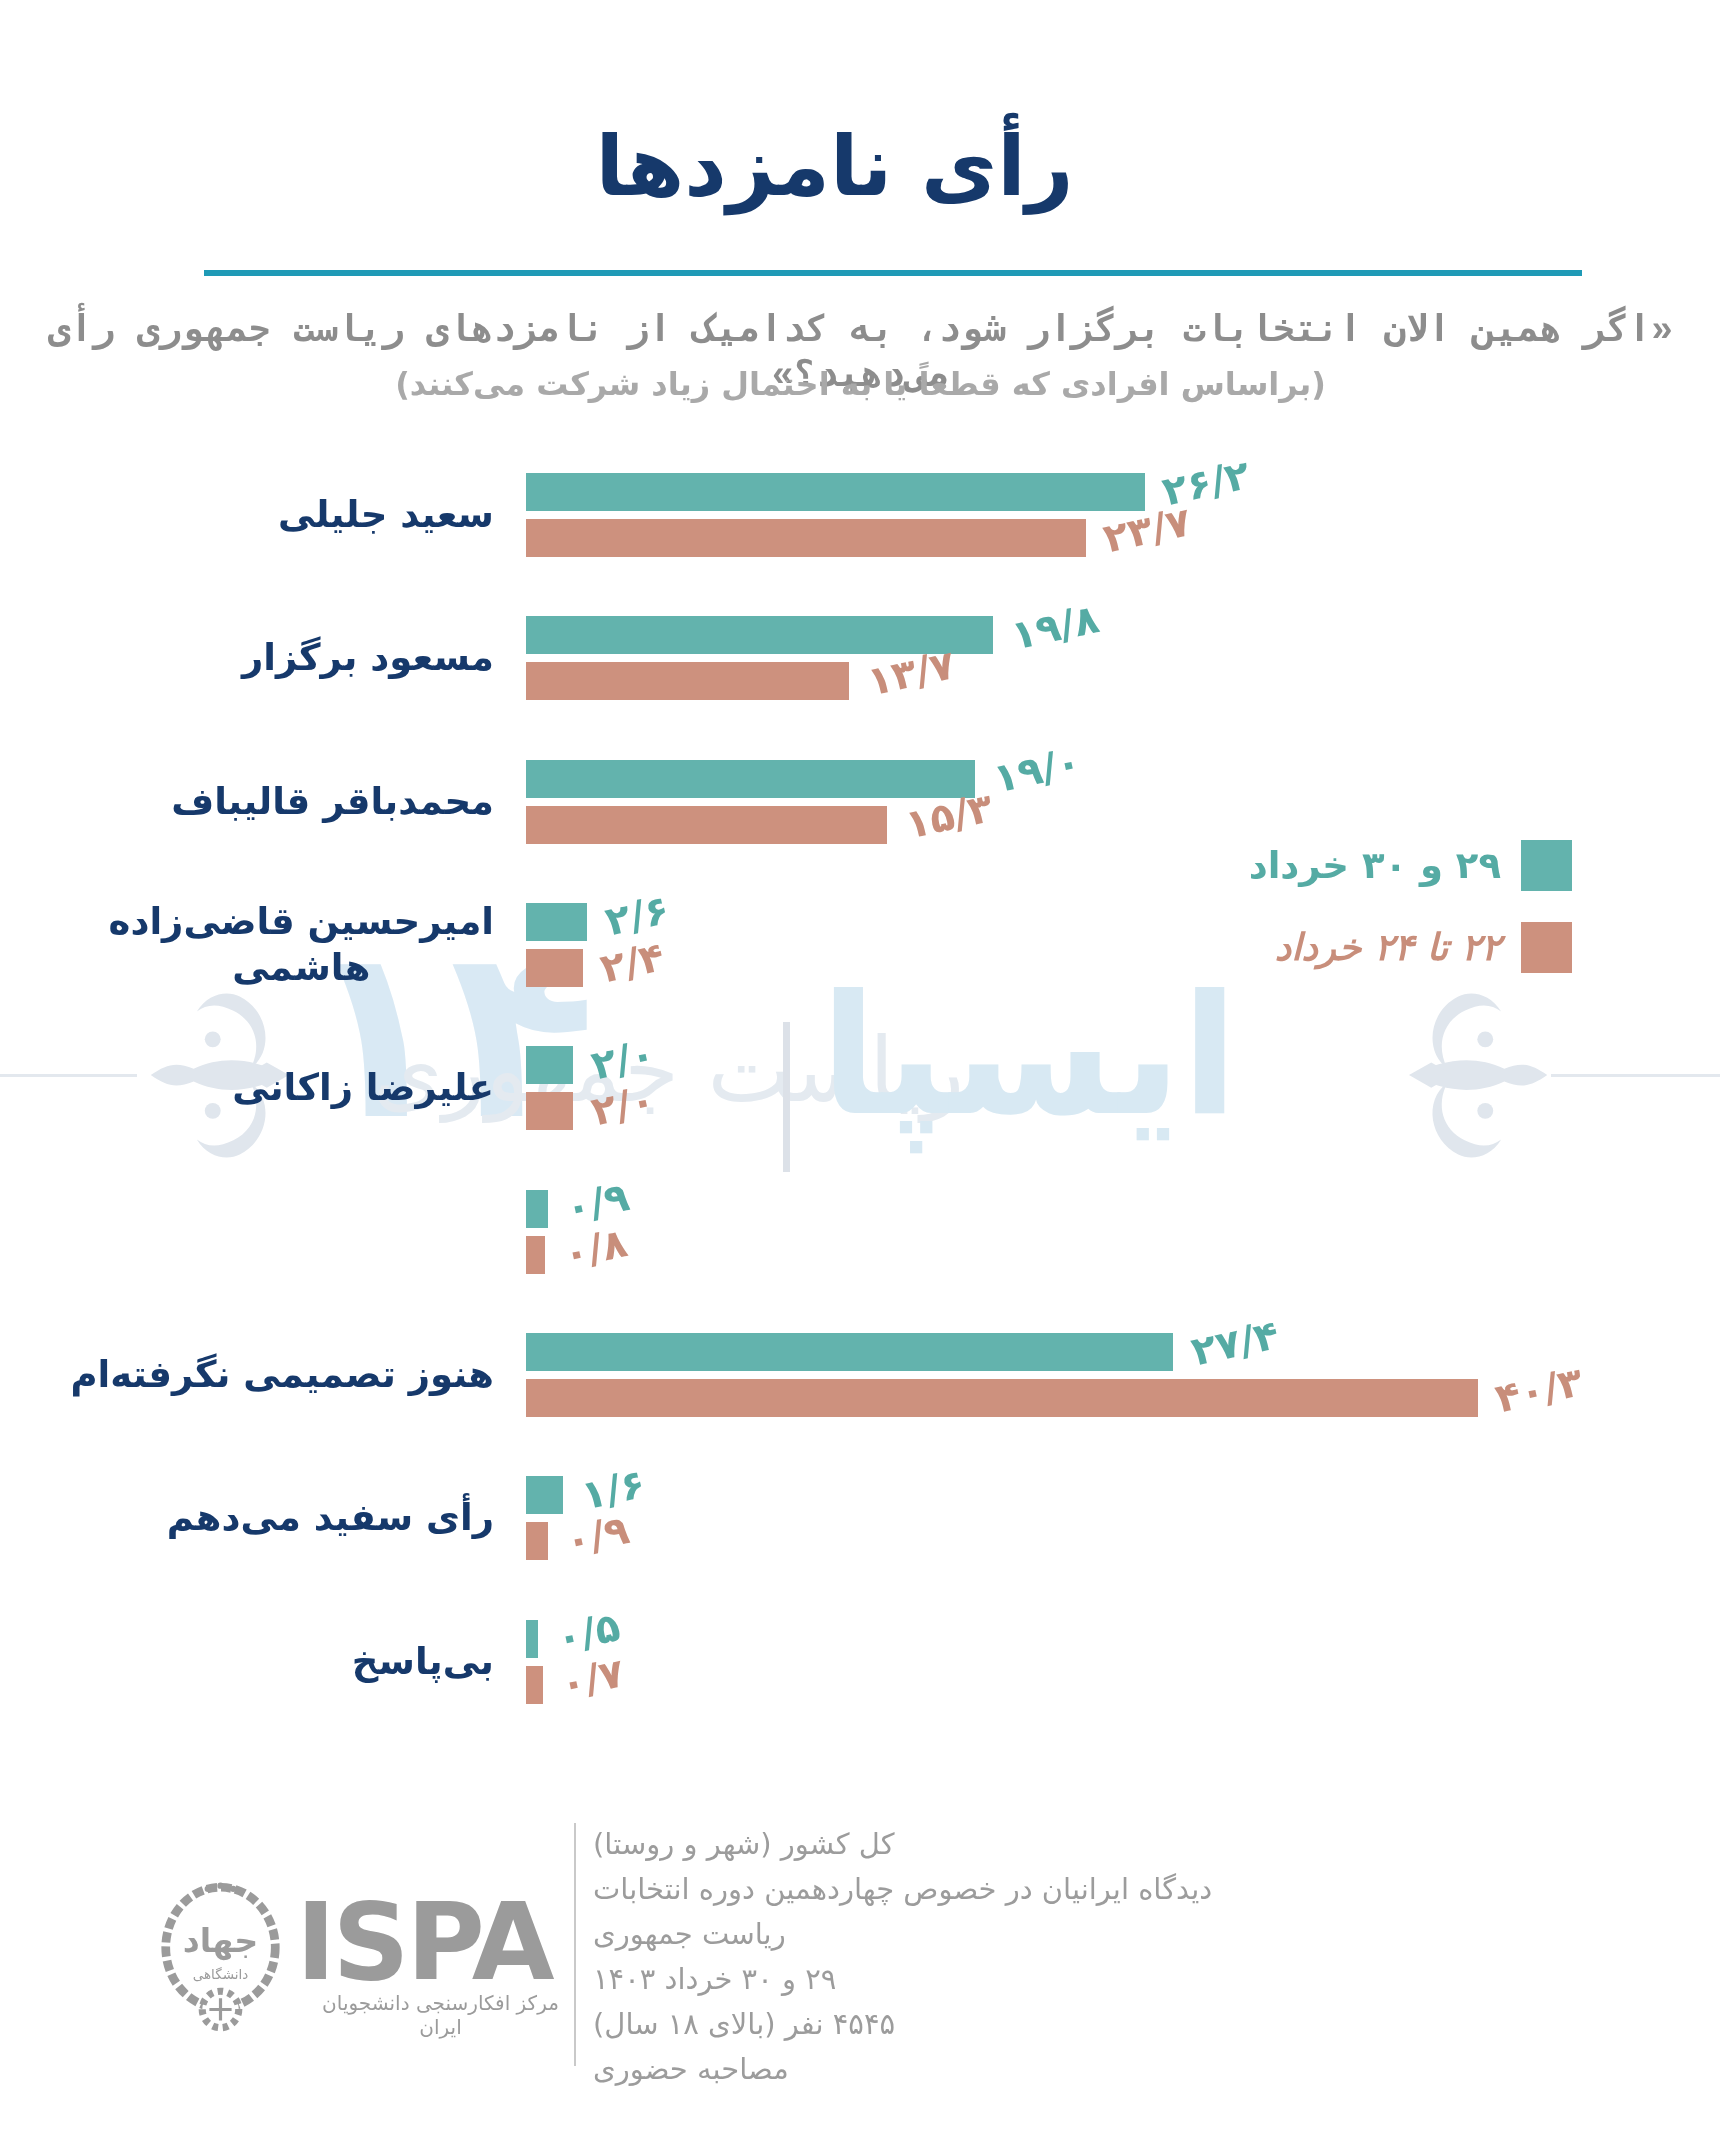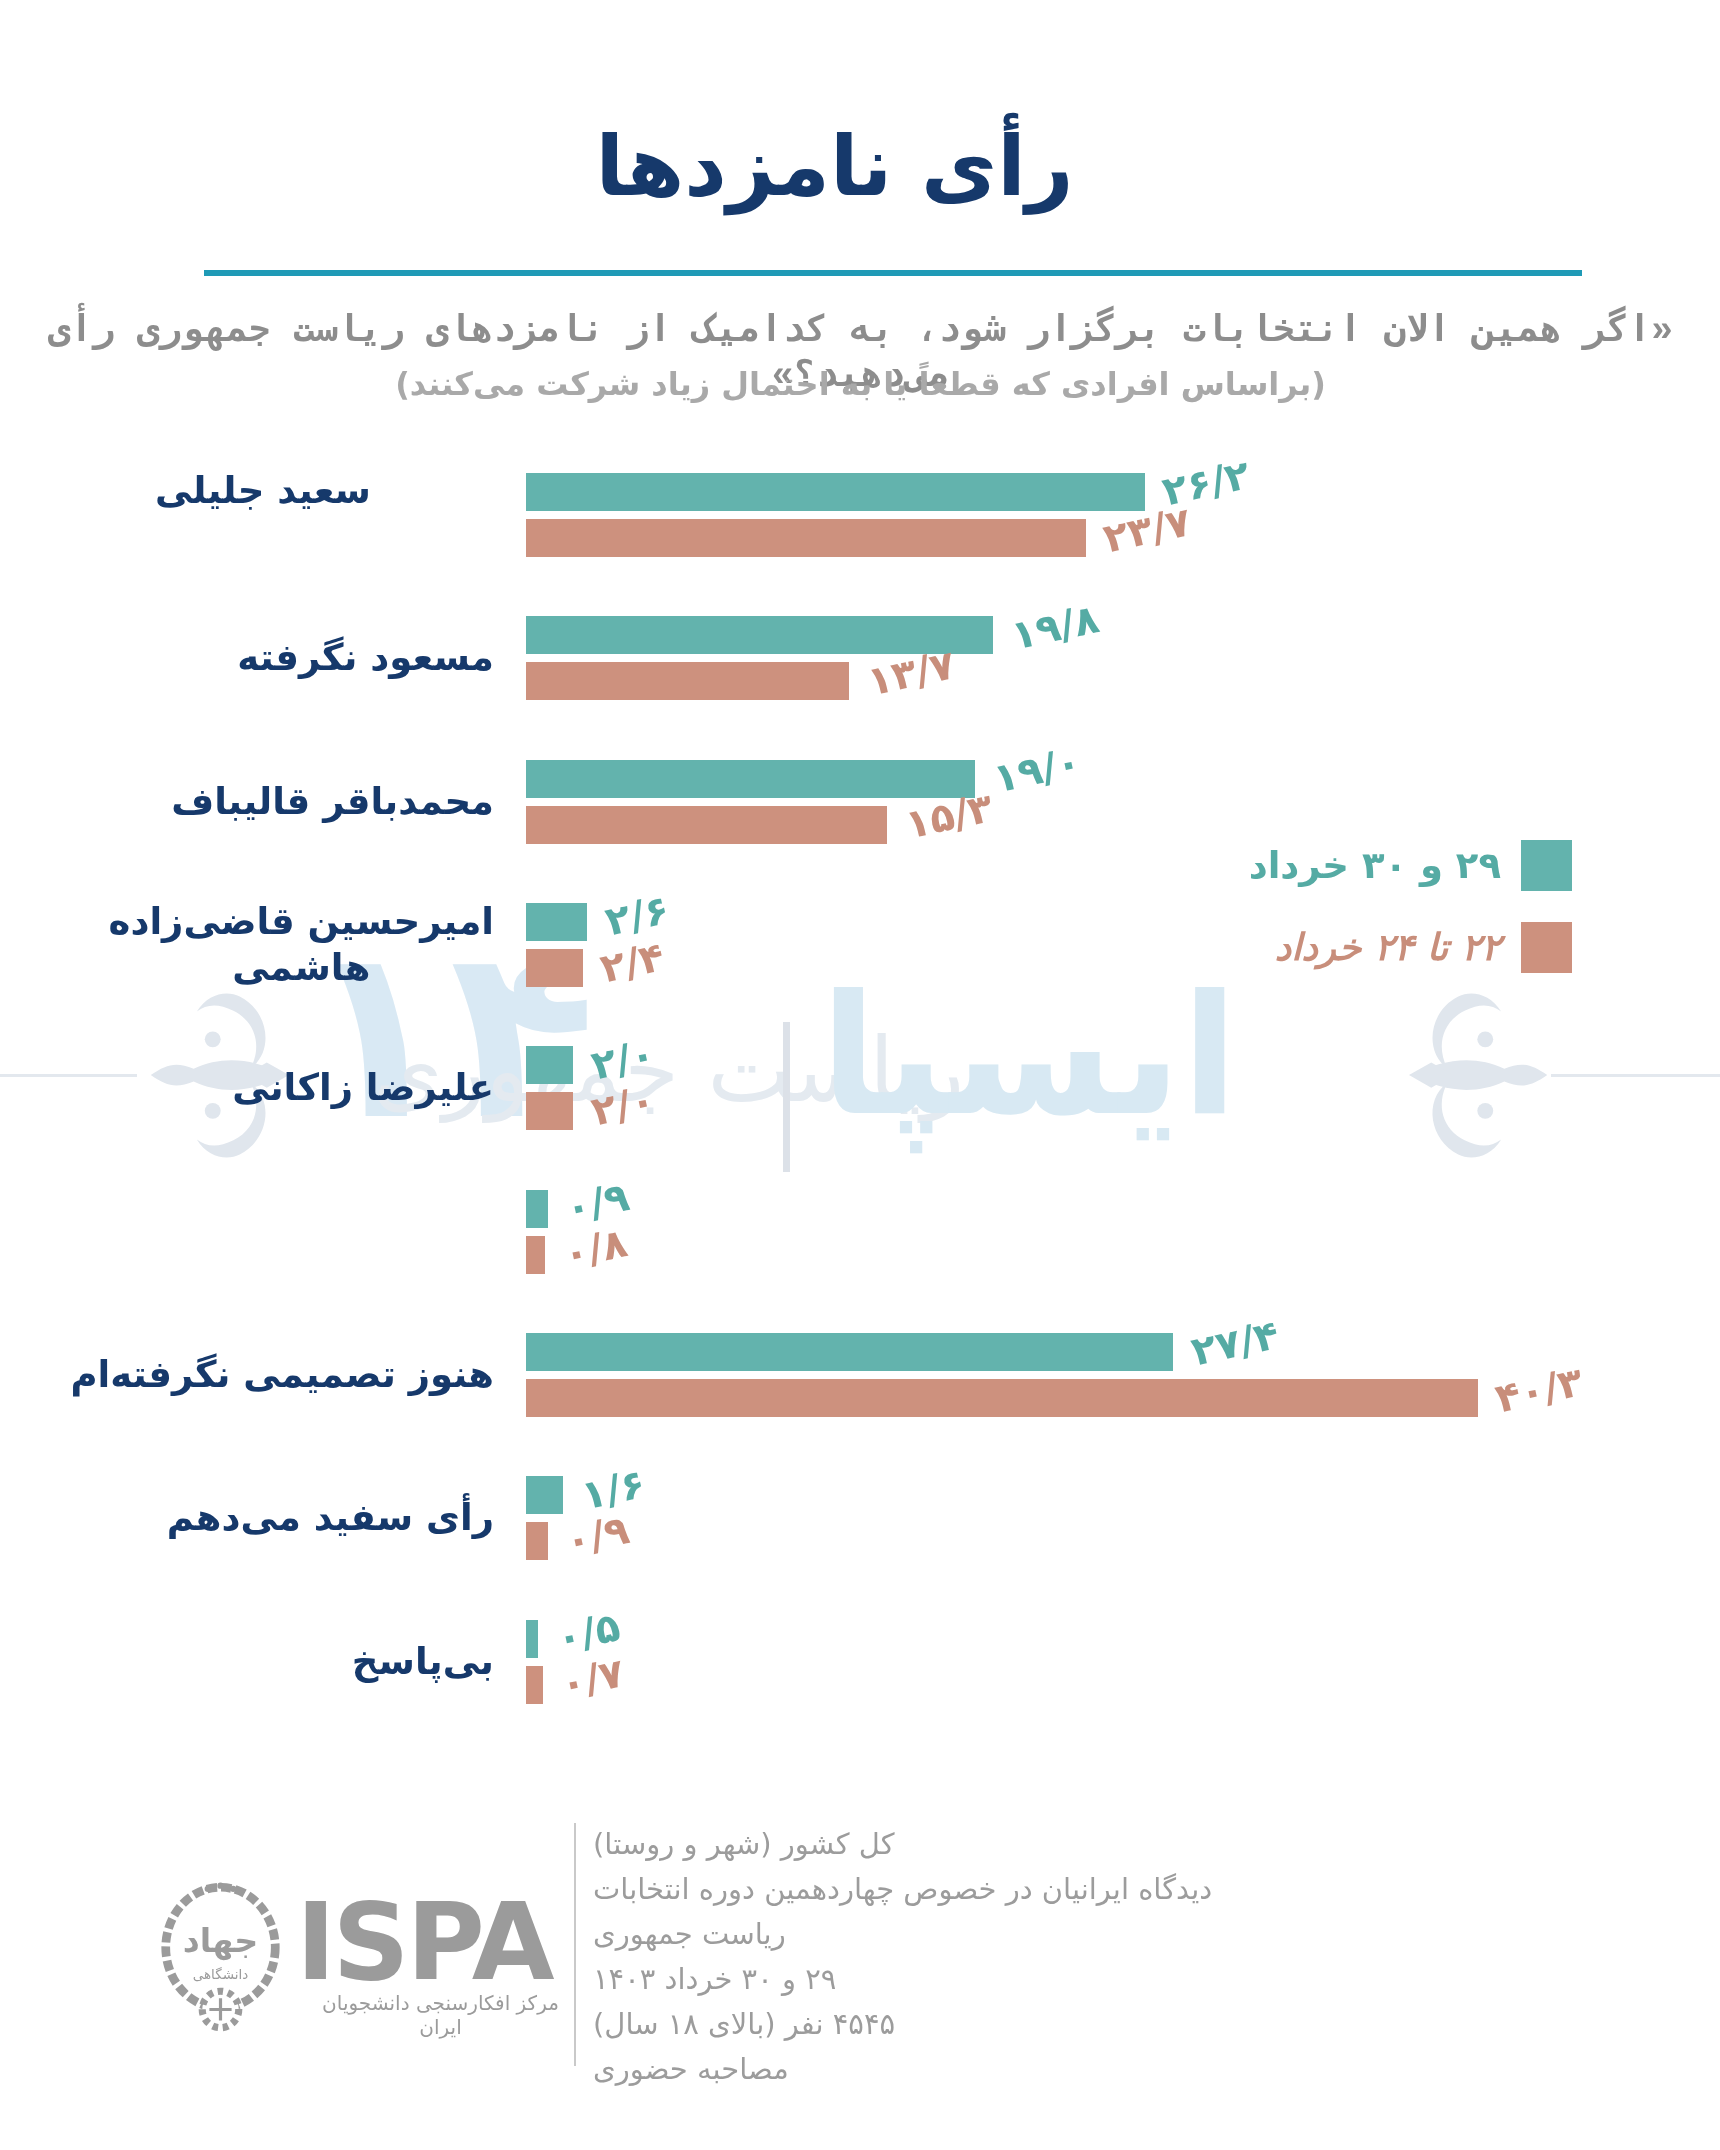--- a/index.html
+++ b/index.html
@@ -80,29 +80,29 @@
     </svg>
     <div class="abs wm-line" style="left:1551px;width:170px;"></div>
   </div>
 
   <div class="abs title">رأی نامزدها</div>
   <div class="abs title-rule"></div>
   <div class="abs subtitle1">«اگر همین الان انتخابات برگزار شود، به کدامیک از نامزدهای ریاست جمهوری رأی می‌دهید؟»</div>
   <div class="abs subtitle2">(براساس افرادی که قطعاً یا به احتمال زیاد شرکت می‌کنند)</div>
 
   <div id="chart" class="abs" style="left:0;top:0;width:1721px;height:2151px;">
-      <div class="cat-label" style="left: 32px; width: 462px; top: 433px; height: 116px; justify-content: center;">
+      <div class="cat-label" style="left: 32px; width: 462px; top: 457px; height: 116px;">
         <span dir="rtl">سعید جلیلی</span>
       </div>
       <div class="bar" style="left: 526px; top: 473px; width: 619px; background: rgb(99, 179, 173);"></div>
       <div class="val" dir="rtl" style="left: 1163px; top: 471px; color: rgb(85, 171, 164);">۲۶/۲</div>
       <div class="bar" style="left: 526px; top: 519px; width: 560px; background: rgb(205, 145, 126);"></div>
       <div class="val" dir="rtl" style="left: 1104px; top: 518px; color: rgb(200, 142, 123);">۲۳/۷</div>
       <div class="cat-label" style="left: 32px; width: 462px; top: 600px; height: 116px;">
-        <span dir="rtl">مسعود نگرفته</span>
+        <span dir="rtl">مسعود برگزار</span>
       </div>
       <div class="bar" style="left: 526px; top: 616px; width: 467px; background: rgb(99, 179, 173);"></div>
       <div class="val" dir="rtl" style="left: 1012px; top: 615px; color: rgb(85, 171, 164);">۱۹/۸</div>
       <div class="bar" style="left: 526px; top: 662px; width: 323px; background: rgb(205, 145, 126);"></div>
       <div class="val" dir="rtl" style="left: 868px; top: 661px; color: rgb(200, 142, 123);">۱۳/۷</div>
       <div class="cat-label" style="left: 32px; width: 462px; top: 744px; height: 116px;">
         <span dir="rtl">محمدباقر قالیباف</span>
       </div>
       <div class="bar" style="left: 526px; top: 760px; width: 449px; background: rgb(99, 179, 173);"></div>
       <div class="val" dir="rtl" style="left: 994px; top: 758px; color: rgb(85, 171, 164);">۱۹/۰</div>

